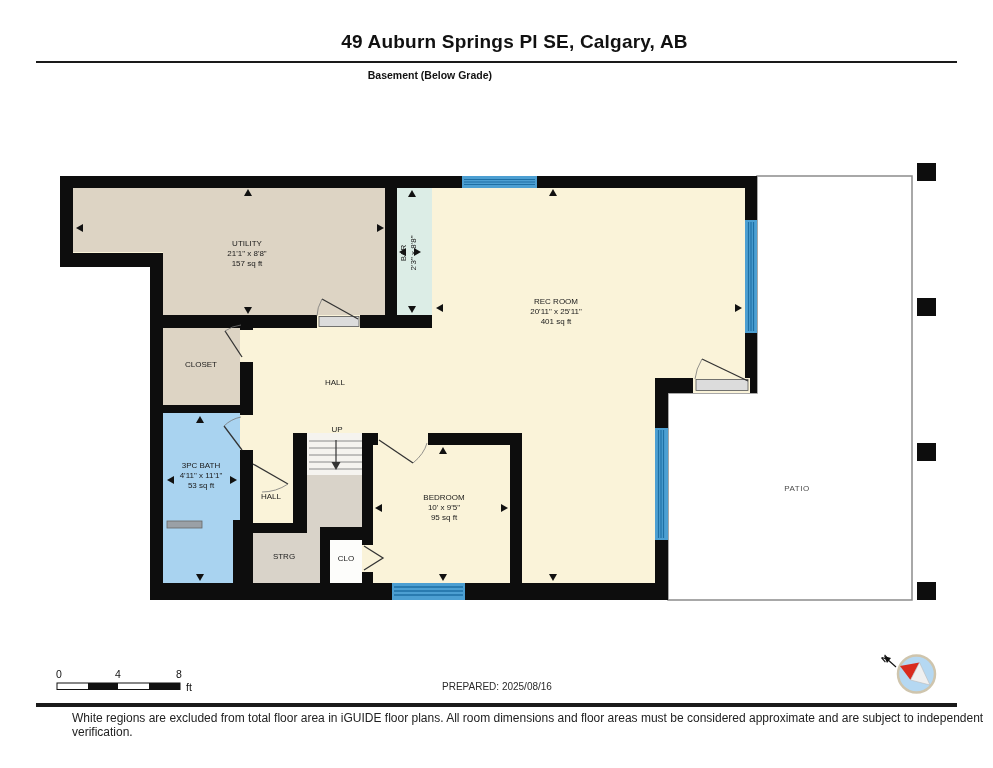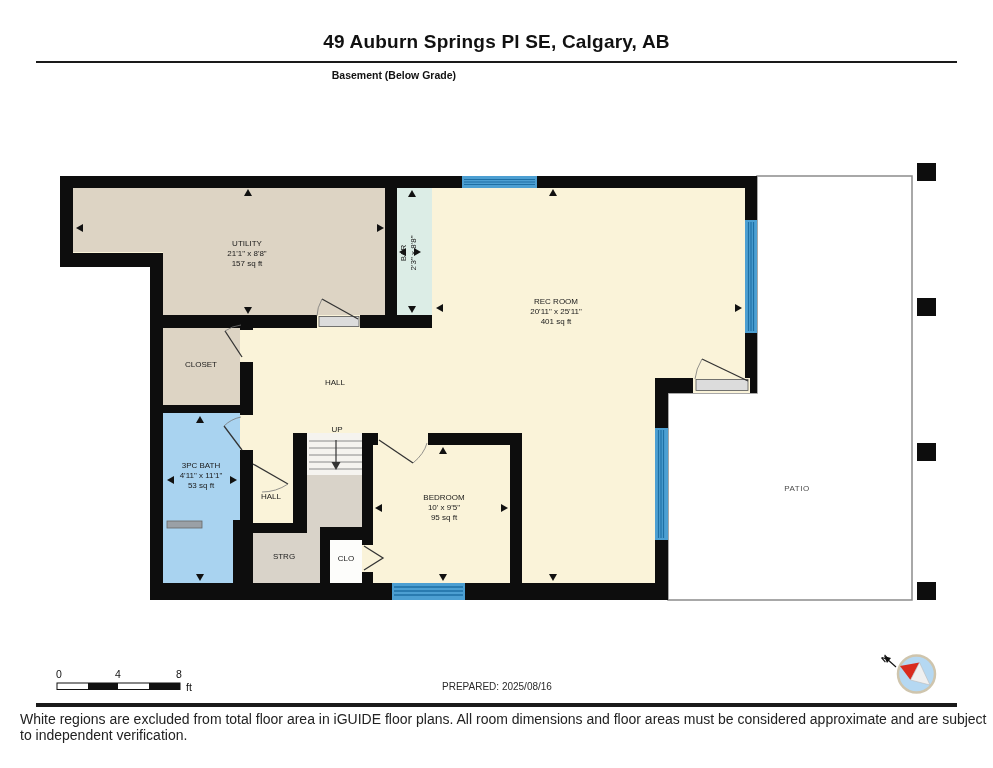--- a/index.html
+++ b/index.html
@@ -1,24 +1,24 @@
 <!DOCTYPE html>
 <html><head>
 <meta charset="utf-8">
 <style>
   html,body{margin:0;padding:0;background:#fff;}
   #page{position:relative;width:993px;height:768px;background:#fff;overflow:hidden;
         font-family:"Liberation Sans", sans-serif;color:#111;}
-  .abs{position:absolute;}
+  .abs{position:absolute;padding-left:36px;}
   .title{left:0;right:0;top:31px;text-align:center;font-size:19px;font-weight:bold;letter-spacing:.2px;}
   .rule{left:36px;right:36px;top:61px;height:2px;background:#1a1a1a;}
   .floor-label{left:0;width:456px;top:69px;text-align:right;font-size:10.5px;font-weight:bold;}
   .areas{left:509px;top:69px;font-size:10.5px;line-height:15.7px;}
   .bottom-rule{left:36px;right:36px;top:703px;height:4px;background:#1a1a1a;}
-  .disclaimer{left:20px;top:711px;font-size:14px;color:#222;}
+  .disclaimer{left:36px;top:711px;font-size:12px;color:#222;}
   svg{position:absolute;left:0;top:0;}
   svg text{font-family:"Liberation Sans", sans-serif;}
   .room-label{font-size:8px;fill:#1a1a1a;text-anchor:middle;}
   .patio-label{font-size:8px;fill:#4a4a4a;text-anchor:middle;letter-spacing:.5px;}
   .scale-num{font-size:10.5px;fill:#111;text-anchor:middle;}
   .prepared{font-size:10px;fill:#2a2a2a;text-anchor:middle;}
 </style>
 </head>
 <body>
 

